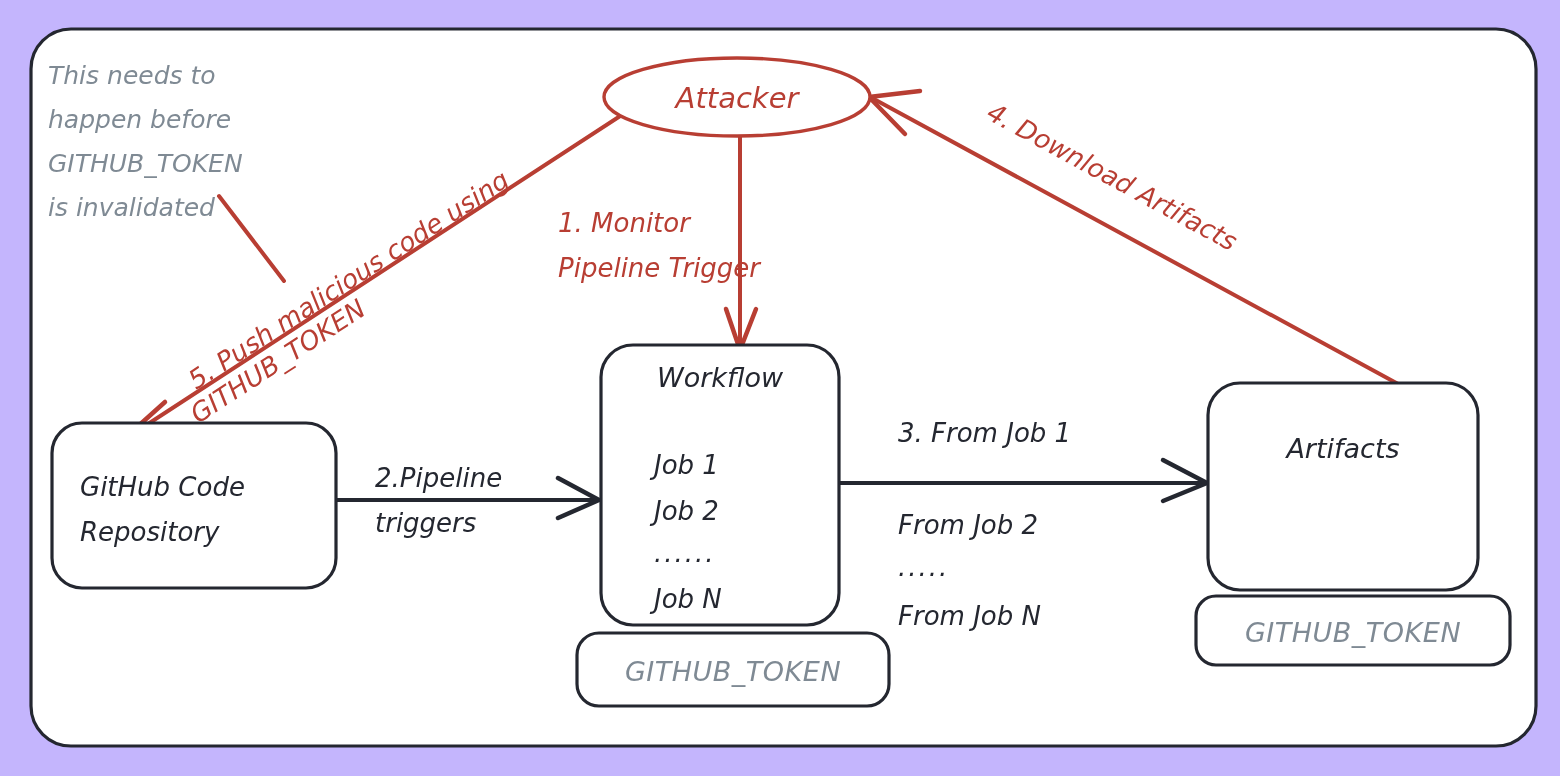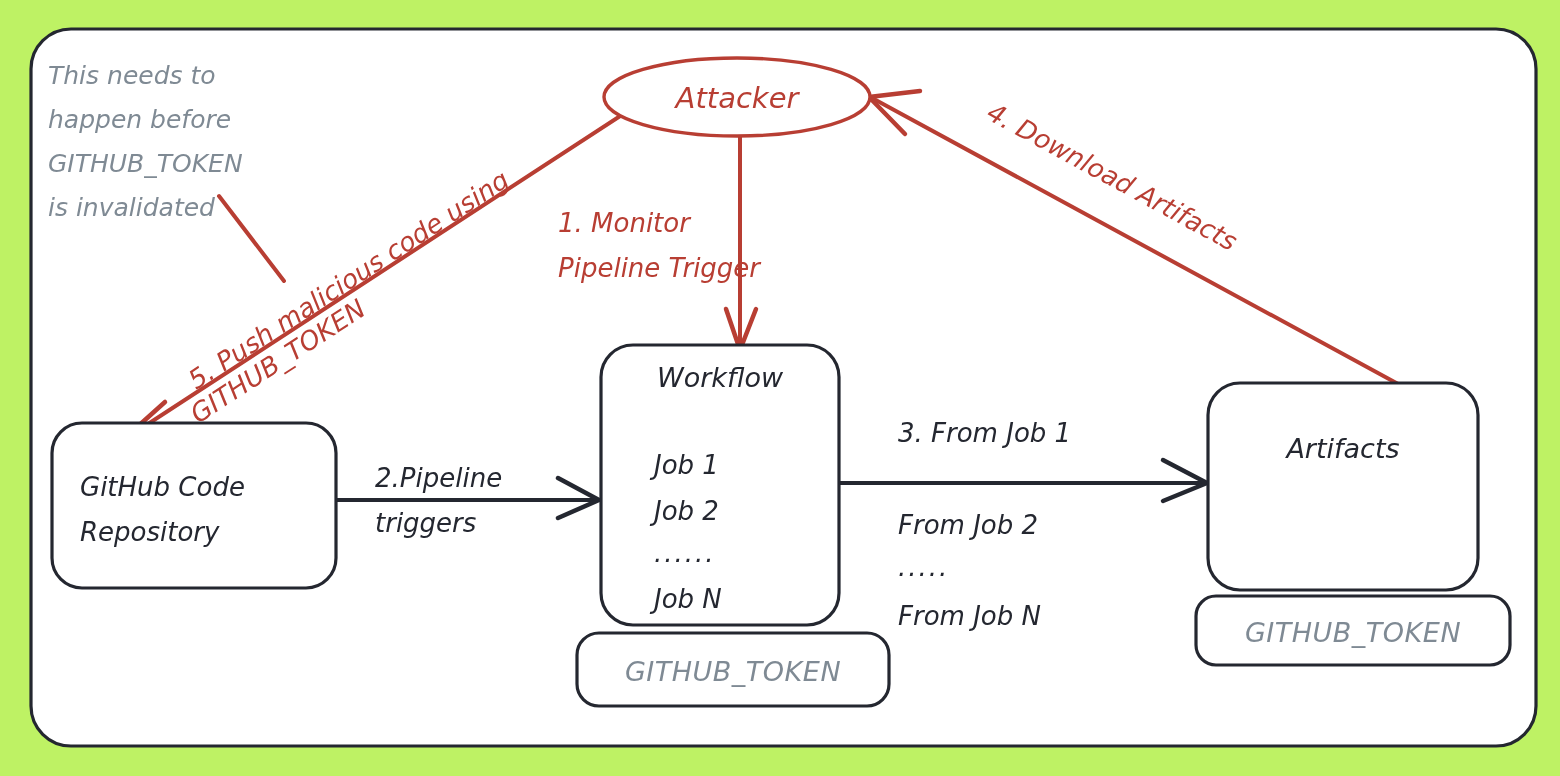--- a/index.html
+++ b/index.html
@@ -7,21 +7,21 @@
     padding: 0;
     background: #ffffff;
   }
   body {
     font-family: "DejaVu Sans", sans-serif;
   }
   #canvas {
     position: relative;
     width: 1560px;
     height: 776px;
-    background: #bef264;
+    background: #c4b5fd;
     overflow: hidden;
   }
   svg#diagram {
     position: absolute;
     left: 0;
     top: 0;
     width: 1560px;
     height: 776px;
   }
   .hand-dark {

